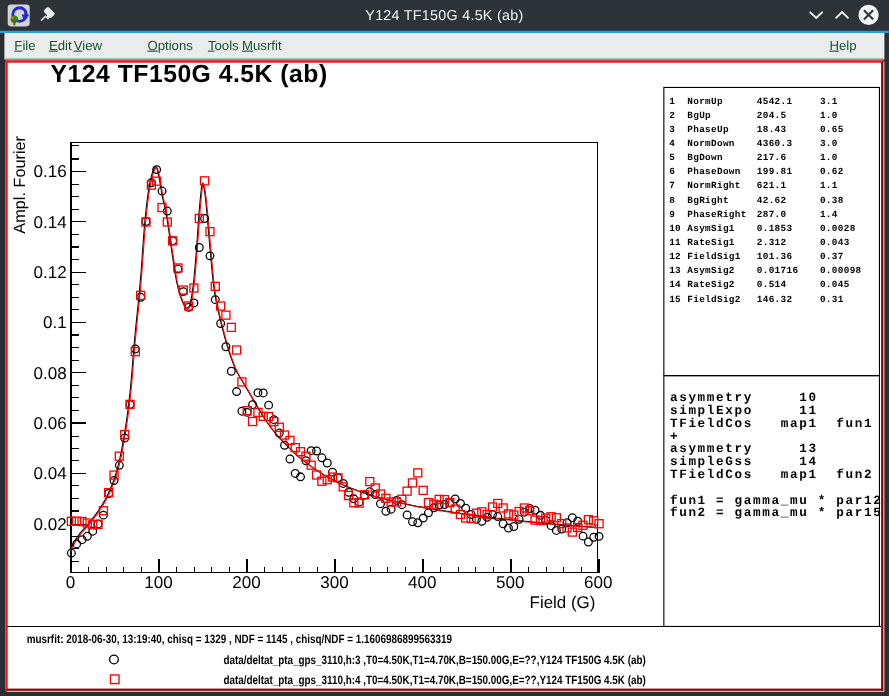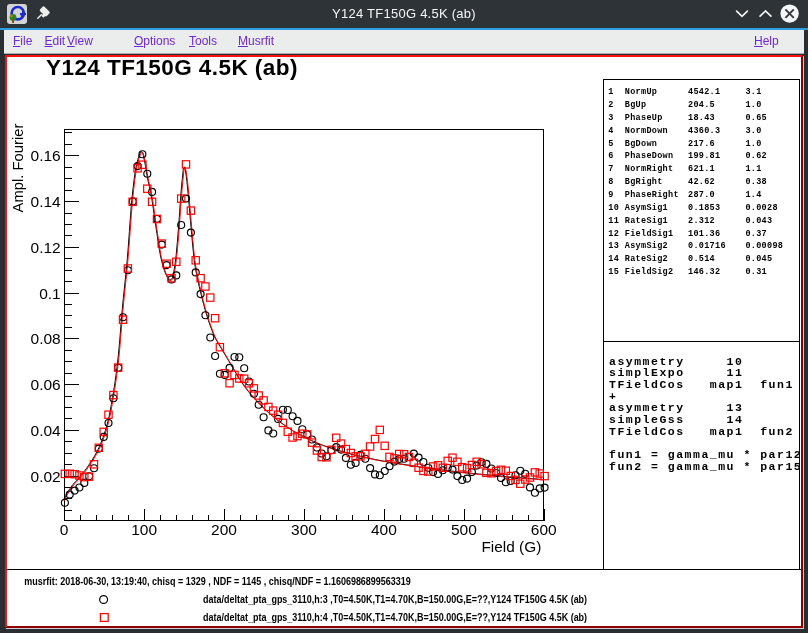--- a/index.html
+++ b/index.html
@@ -1,18 +1,18 @@
 <!DOCTYPE html>
 <html><head><meta charset="utf-8"><style>
 html,body{margin:0;padding:0;width:808px;height:633px;overflow:hidden;background:#2a2e33;font-family:"Liberation Sans",sans-serif;}
 #titlebar{position:absolute;left:0;top:0;width:808px;height:28px;background:#2e3338;}
 #title{position:absolute;left:0;top:0;width:100%;text-align:center;line-height:28px;font-size:13px;letter-spacing:0.25px;color:#f4f5f6;}
 #blueline{position:absolute;left:0;top:28px;width:808px;height:2px;background:#2d9ce0;}
 #menubar{position:absolute;left:4px;top:30px;width:800px;height:23px;background:#ebecec;border-bottom:1px solid #aaacae;}
-.mi{position:absolute;top:0;font-size:12px;color:#6d28d9;line-height:23px;}
+.mi{position:absolute;top:0;font-size:12px;color:#14532d;line-height:23px;}
 .mi u{text-decoration:underline;}
 #cv{position:absolute;left:4.5px;top:54.5px;width:794.5px;height:569px;background:#fff;border:2px solid;border-color:#fb1010 #8f0000 #8f0000 #fb1010;box-shadow:1px 1px 0 #cfd0d1;}
 svg{position:absolute;left:0;top:0;}
 text{fill:#000;}
 </style></head><body>
 <div id="titlebar"></div>
 <div id="blueline"></div>
 <svg id="deco" width="808" height="30" viewBox="0 0 808 30">
 <rect x="7" y="4" width="20" height="20" rx="3" fill="#d4d4d2"></rect>
 <g stroke="#1b2bd0" fill="none">
@@ -34,21 +34,21 @@
 <circle cx="789.6" cy="13.6" r="9.2" fill="#f4f5f6"></circle>
 <path d="M785.4 9.4 l8.4 8.4 M793.8 9.4 l-8.4 8.4" stroke="#32373c" stroke-width="1.9"></path>
 </svg>
 <div id="title">Y124 TF150G 4.5K (ab)</div>
 <div id="menubar">
 <span class="mi" style="left:9px"><u>F</u>ile</span>
 <span class="mi" style="left:40.5px"><u>E</u>dit</span>
 <span class="mi" style="left:63px"><u>V</u>iew</span>
 <span class="mi" style="left:130px"><u>O</u>ptions</span>
 <span class="mi" style="left:185px"><u>T</u>ools</span>
-<span class="mi" style="left:234px"><u>M</u>usrfit</span>
+<span class="mi" style="left:216px"><u>M</u>usrfit</span>
 <span class="mi" style="left:750px"><u>H</u>elp</span>
 </div>
 <div id="cv"></div>
 <svg id="plot" width="808" height="633" viewBox="0 0 808 633" font-family="Liberation Sans, sans-serif">
 <g fill="none" stroke="#000" shape-rendering="crispEdges">
 <rect x="64.5" y="129.5" width="479.0" height="391.0"></rect>
 <line x1="64.5" y1="510.5" x2="71.5" y2="510.5"></line>
 <line x1="64.5" y1="498.5" x2="71.5" y2="498.5"></line>
 <line x1="64.5" y1="487.5" x2="71.5" y2="487.5"></line>
 <line x1="64.5" y1="476.5" x2="78.5" y2="476.5"></line>

